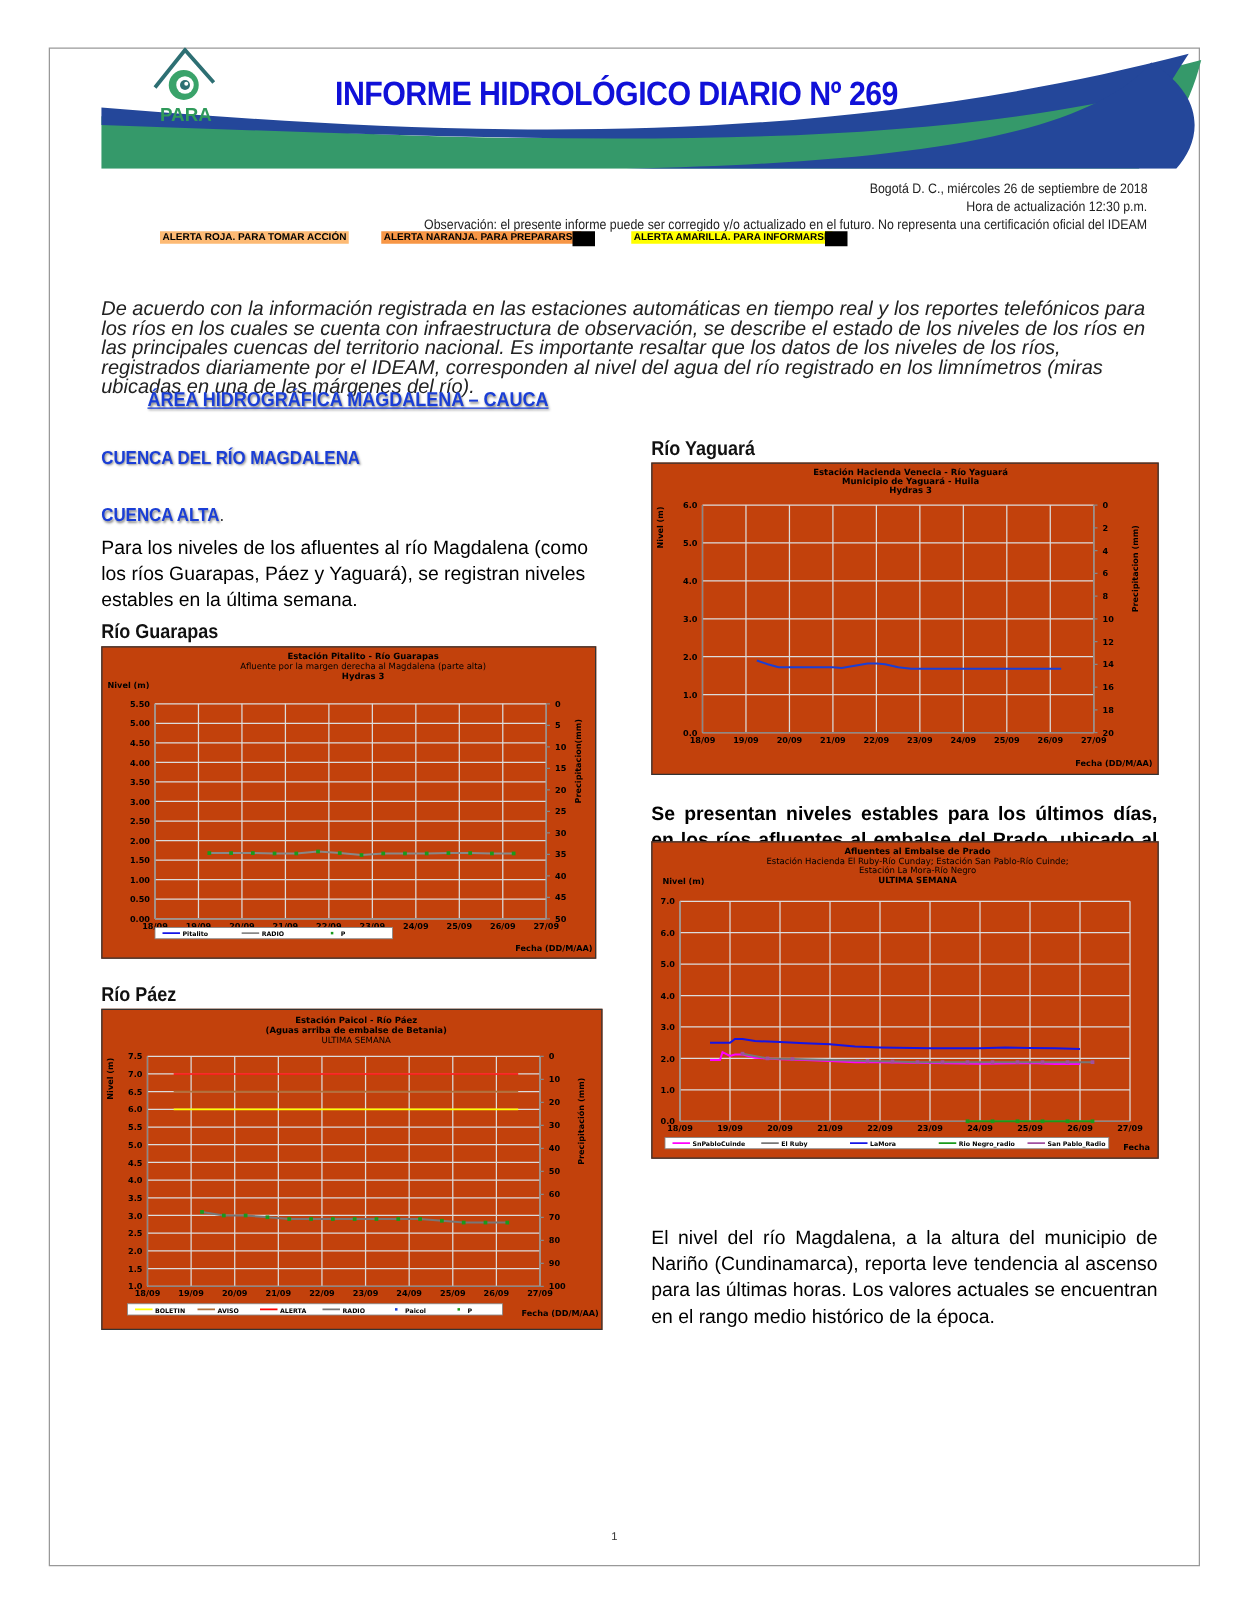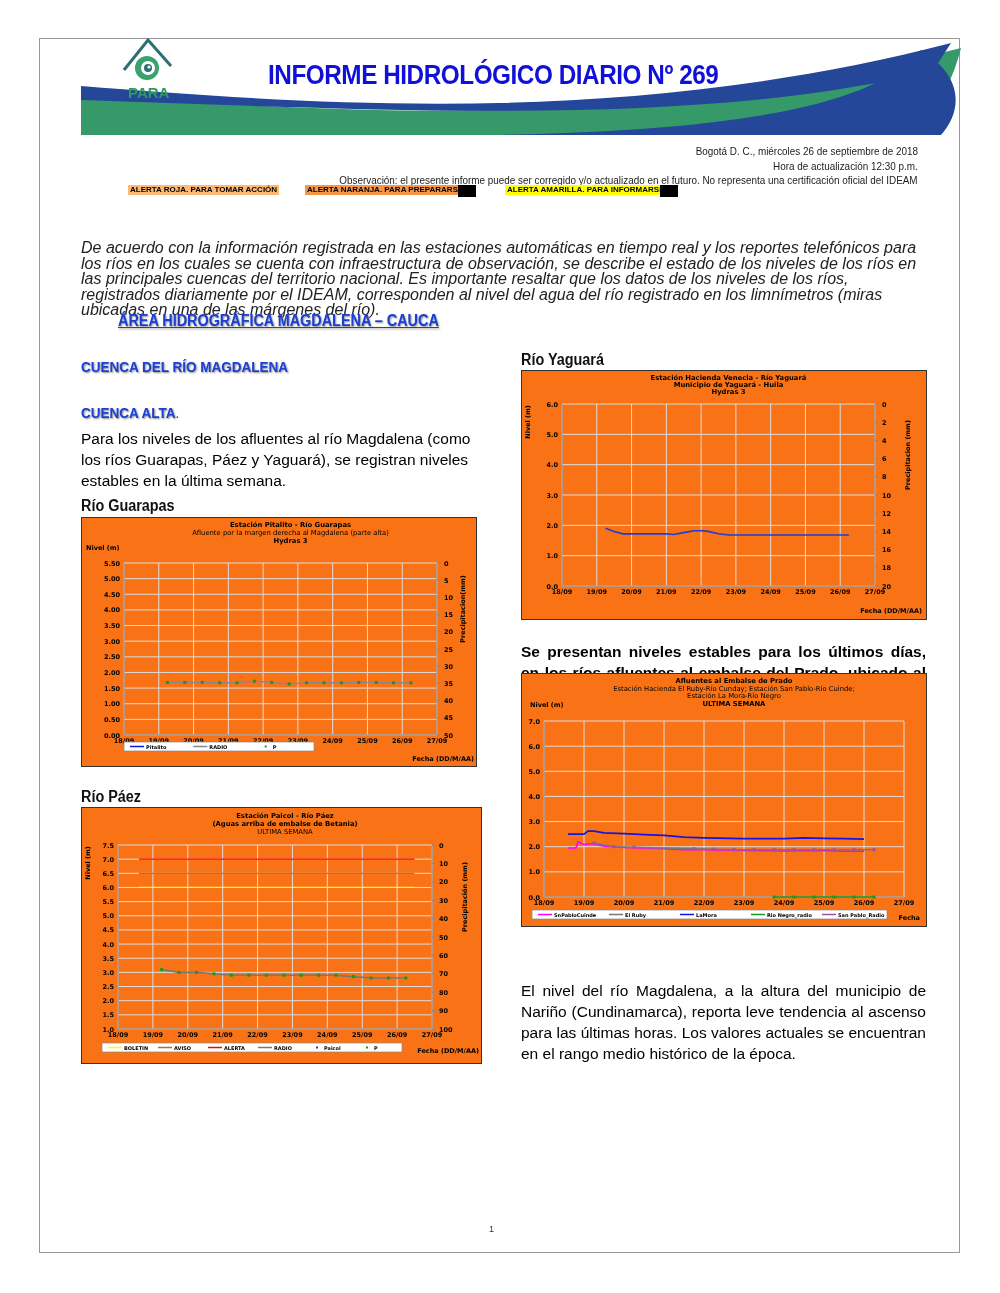--- a/index.html
+++ b/index.html
@@ -11,21 +11,21 @@
   .logo-text{position:absolute;left:128px;top:84px;font-size:15px;font-weight:bold;color:#2f9a5a;}
   .meta{position:absolute;right:82px;font-size:11px;color:#222;text-align:right;transform:scaleX(0.9);transform-origin:right;}
   .alert{position:absolute;top:185px;font-size:8px;font-weight:bold;padding:0 2px;line-height:10px;}
   .black-box{position:absolute;top:185px;width:18px;height:12px;background:#000;}
   .intro{position:absolute;left:81px;top:240px;width:840px;font-size:16px;font-style:italic;line-height:15.5px;color:#222;}
   .area-title{position:absolute;left:118px;top:312px;font-size:16px;font-weight:bold;color:#1a3ed6;text-decoration:underline;text-shadow:1px 1px 2px #888;transform:scaleX(0.9);transform-origin:left;}
   .cuenca{position:absolute;left:81px;font-size:15px;font-weight:bold;color:#1a3ed6;text-shadow:1px 1px 2px #888;transform:scaleX(0.9);transform-origin:left;}
   .body-text{position:absolute;font-size:15.5px;line-height:21px;color:#000000;}
   .justify{text-align:justify;}
   .river{position:absolute;font-size:16px;font-weight:bold;color:#111;transform:scaleX(0.9);transform-origin:left;}
-  .chart-box{position:absolute;border:1px solid #333;background:#f97316;}
+  .chart-box{position:absolute;border:1px solid #333;background:#c2410c;}
   .chart-box svg{display:block;}
   .page-num{position:absolute;left:489px;top:1224px;font-size:9px;color:#333;}
   svg text{font-family:"DejaVu Sans",sans-serif;}
 </style>
 </head>
 <body>
 
 <div class="page"></div>
 
 <svg class="header-band" viewBox="0 0 900 97" width="900" height="97">

